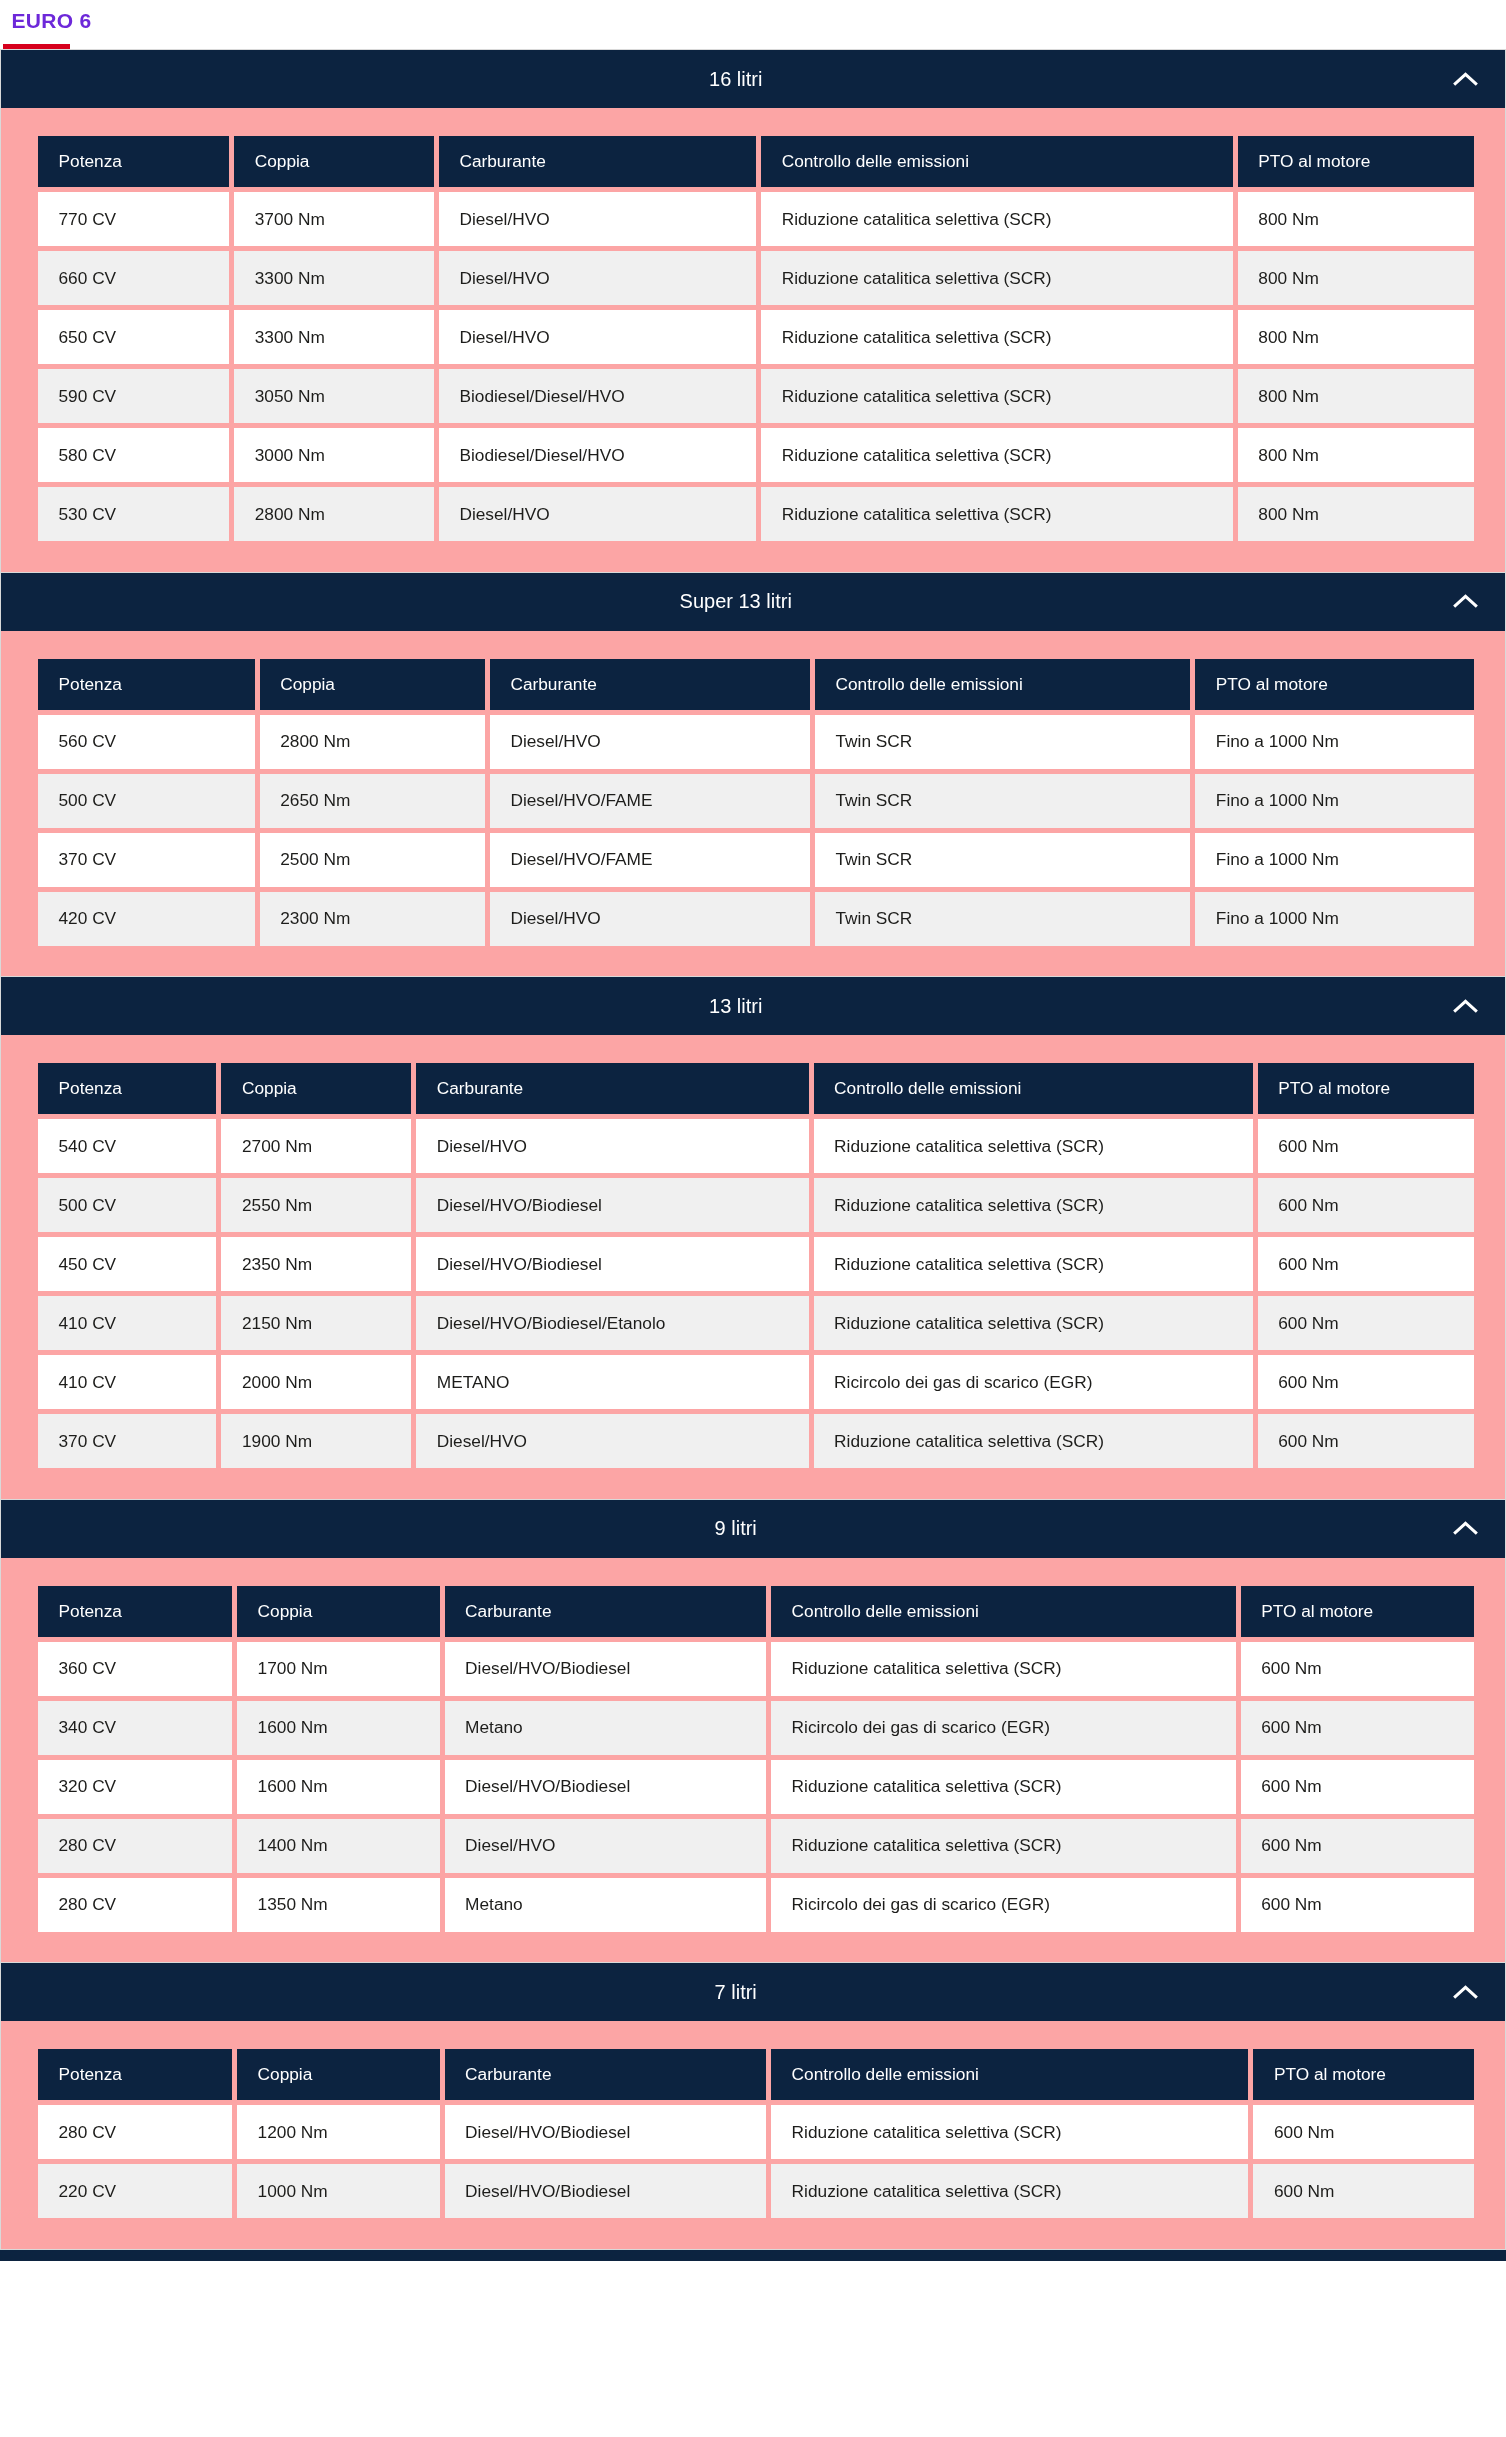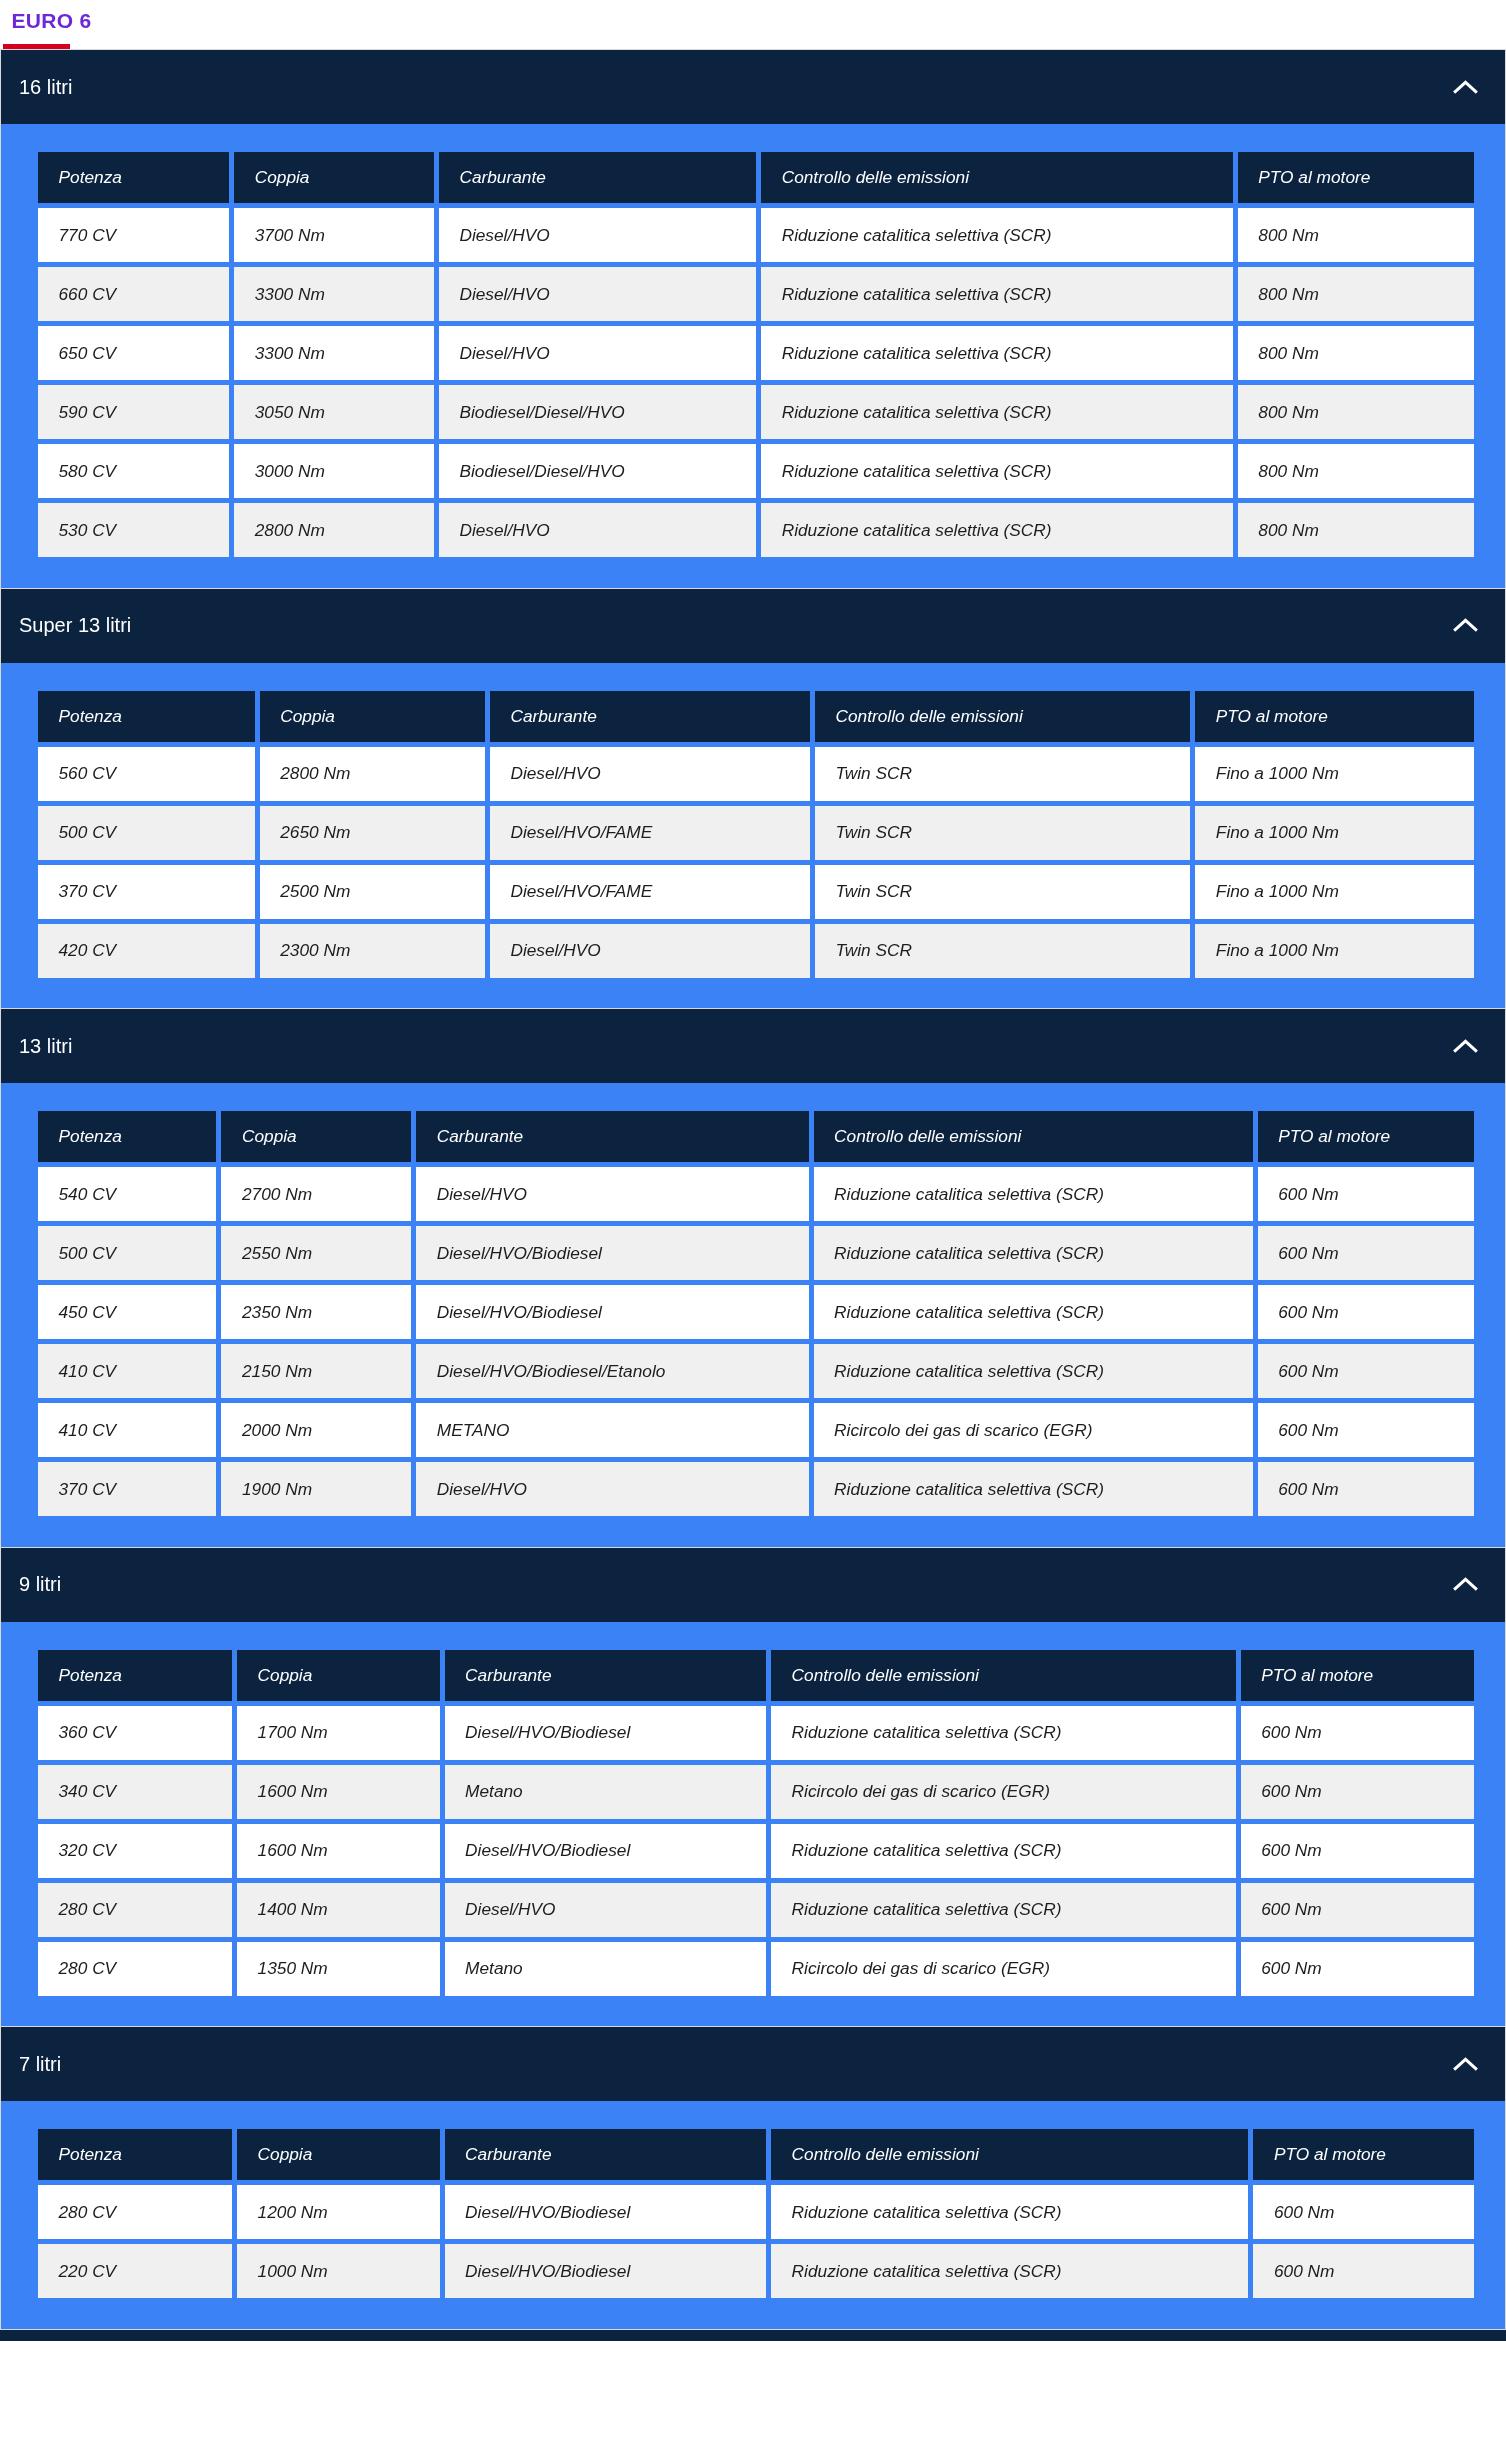--- a/index.html
+++ b/index.html
@@ -35,46 +35,46 @@
     background: #d6001c;
   }
 
   
   .section {
     border: 1.3px solid #d9d9d9;
     border-bottom: 0;
   }
   .section-bar {
     box-sizing: border-box;
-    height: 74px;
+    height: 58px;
     background: #0c2340;
     display: flex;
     align-items: center;
     padding: 0 25.6px 0 18px;
     cursor: pointer;
+    text-align: center;
   }
   .section-title {
     flex: 1;
     color: #ffffff;
     font-size: 20px;
     font-weight: 400;
   }
   .chevron { width: 27px; height: 14.7px; flex: 0 0 auto; }
   .chevron polyline {
     fill: none;
     stroke: #ffffff;
     stroke-width: 4.5;
     stroke-linecap: butt;
     stroke-linejoin: miter;
   }
 
   .section-content {
-    background: #3b82f6;
+    background: #fca5a5;
     padding: 23px 25.6px 25.6px 32px;
-    font-style: italic;
   }
 
   
   table.spec-table {
     width: 100%;
     border-collapse: separate;
     border-spacing: 5.1px;
     table-layout: fixed;
   }
   .spec-table th {

